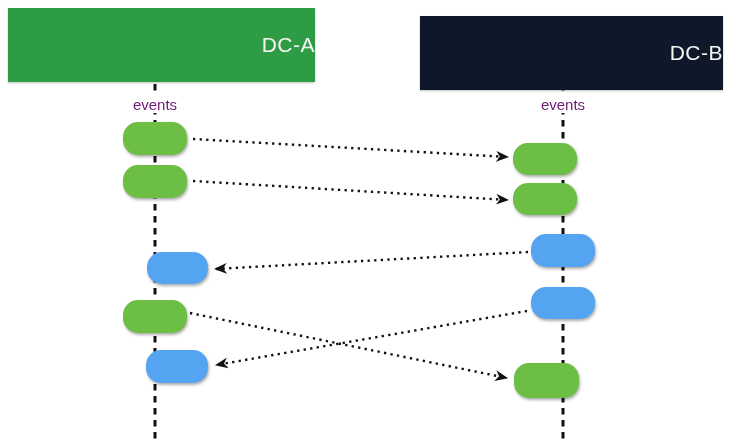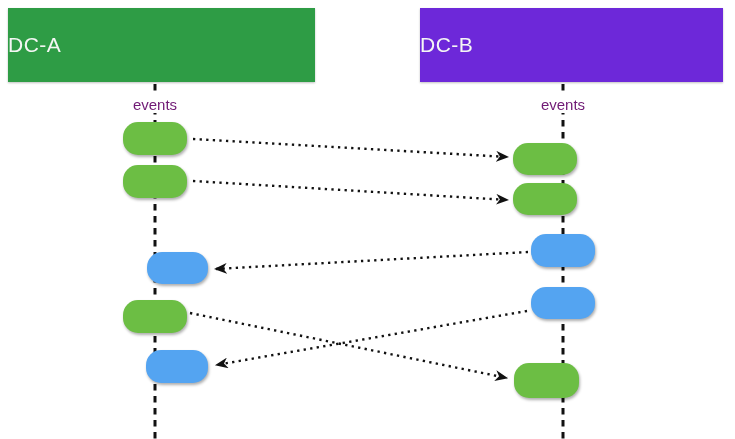--- a/index.html
+++ b/index.html
@@ -28,21 +28,21 @@
     stroke-dasharray: 2.3 4.3;
     stroke-linecap: butt;
     fill: none;
   }
   .actor-header {
     position: absolute;
     top: 8px;
     height: 74px;
     display: flex;
     align-items: center;
-    justify-content: flex-start;
+    justify-content: flex-end;
     color: #f4f6f4;
     font-size: 21px;
     letter-spacing: 0.5px;
     box-shadow: 0 1px 2px rgba(0,0,0,0.25);
   }
   #hdr-a { left: 8px;   width: 307px; }
   #hdr-b { left: 420px; width: 303px; }
   .lane-label {
     position: absolute;
     top: 96px;
@@ -77,21 +77,21 @@
       <line x1="193" y1="139" x2="508" y2="157" class="msg-line" marker-end="url(#arrowhead)"></line>
       <line x1="193" y1="181" x2="508" y2="200" class="msg-line" marker-end="url(#arrowhead)"></line>
       <line x1="528" y1="252" x2="215" y2="269" class="msg-line" marker-end="url(#arrowhead)"></line>
       <line x1="190" y1="313" x2="507" y2="378" class="msg-line" marker-end="url(#arrowhead)"></line>
       <line x1="527" y1="311" x2="216" y2="365" class="msg-line" marker-end="url(#arrowhead)"></line>
     </svg>
 
   <div class="actor-header" id="hdr-a" style="background: rgb(46, 156, 69);">
     <span>DC-A</span>
   </div>
-  <div class="actor-header" id="hdr-b" style="background: #6d28d9;">
+  <div class="actor-header" id="hdr-b" style="background: #0f172a; margin-top: 8px;">
     <span>DC-B</span>
   </div>
 
   <div class="lane-label" id="lane-label-a">events</div>
   <div class="lane-label" id="lane-label-b">events</div>
 
   <div id="boxes">
       <div class="event-box" style="left: 123px; top: 122px; width: 64px; height: 33px; background: rgb(108, 190, 68);"></div>
       <div class="event-box" style="left: 123px; top: 165px; width: 64px; height: 33px; background: rgb(108, 190, 68);"></div>
       <div class="event-box" style="left: 147px; top: 252px; width: 61px; height: 32px; background: rgb(84, 164, 241);"></div>

